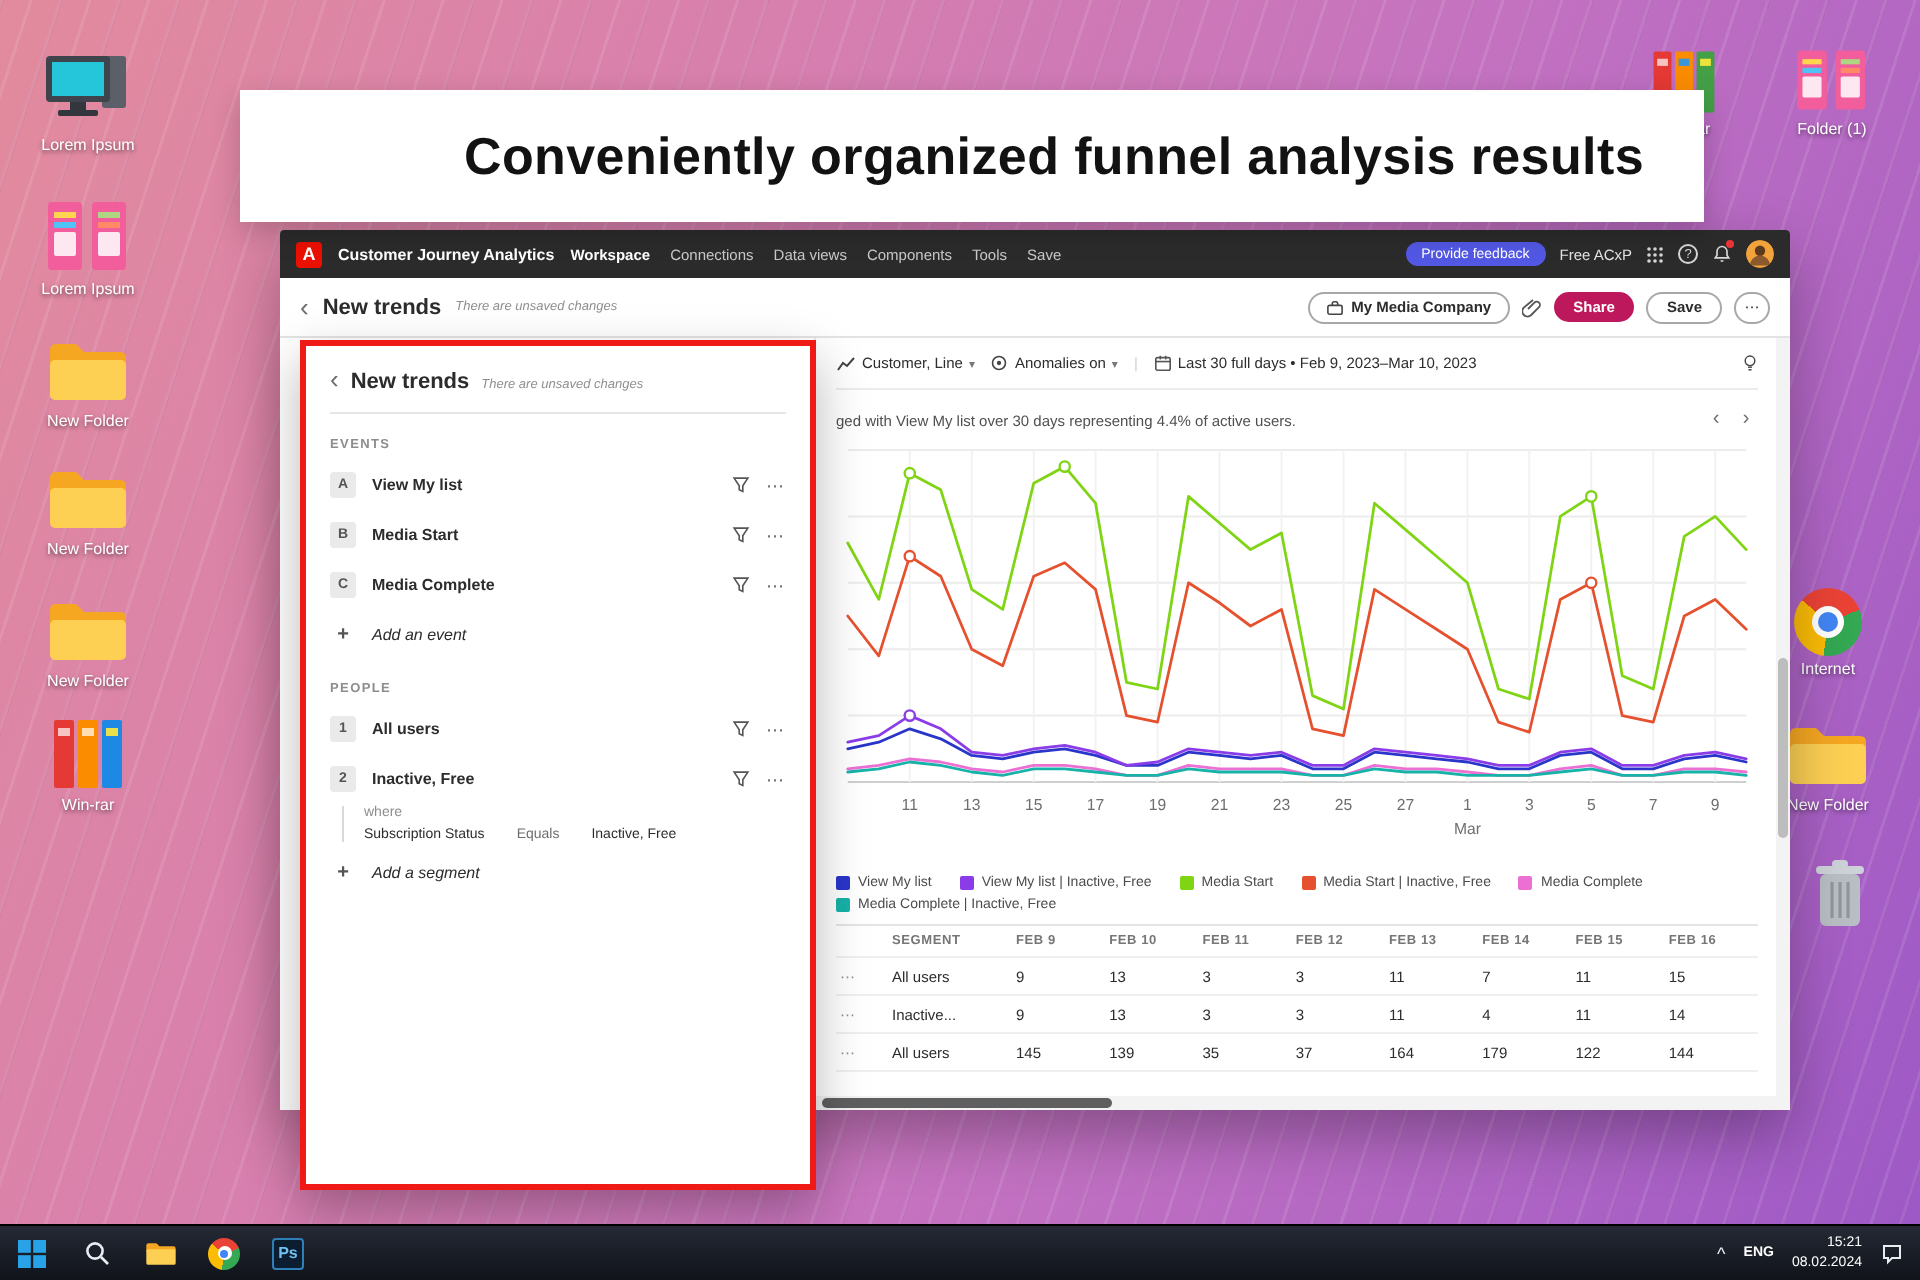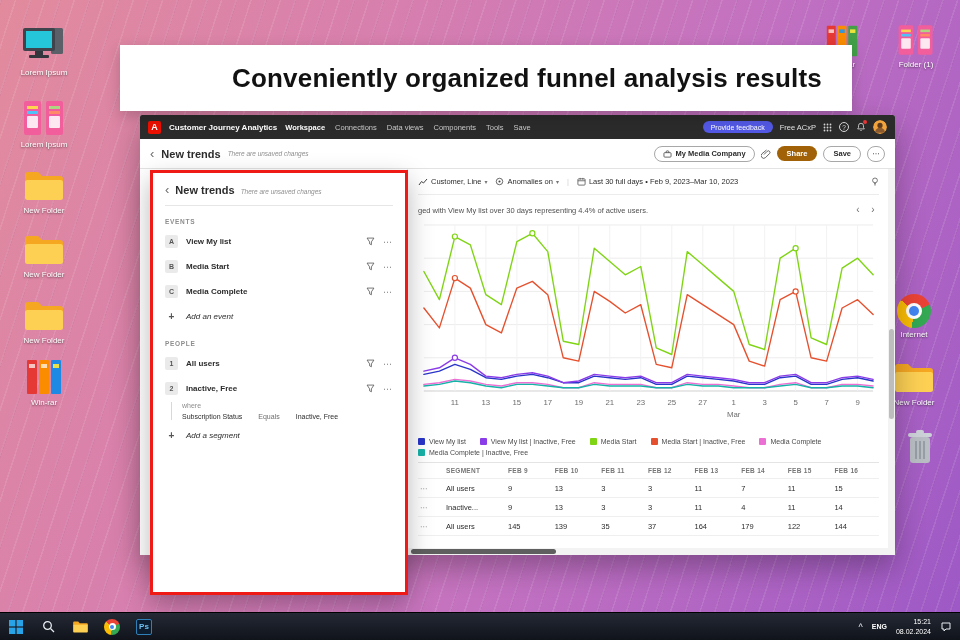--- a/index.html
+++ b/index.html
@@ -48,21 +48,21 @@
   .avatar { width:14px; height:14px; border-radius:50%; overflow:hidden; cursor:pointer; flex:0 0 auto; }
 
   .secondbar { height:30px; background:#fff; border-bottom:1px solid #e3e3e3; display:flex; align-items:center; gap:7px; padding:0 10px; flex:0 0 auto; }
   .backg { color:#6e6e6e; font-size:13px; line-height:1; cursor:pointer; }
   .proj-title { font-size:11px; font-weight:700; color:#2c2c2c; white-space:nowrap; }
   .proj-status { font-size:6.5px; font-style:italic; color:#8f8f8f; white-space:nowrap; }
   .sb-right { margin-left:auto; display:flex; align-items:center; gap:6px; }
   .company-btn { display:flex; align-items:center; gap:4px; border:1px solid #a8a8a8; border-radius:11px; padding:2.5px 8px;
     font-size:7.5px; color:#2c2c2c; font-weight:600; cursor:pointer; white-space:nowrap; }
   .clipico { display:flex; cursor:pointer; }
-  .pill-share { background:#a16207; color:#fff; border-radius:11px; padding:3px 10px; font-size:7.5px; font-weight:600; cursor:pointer; }
+  .pill-share { background:#be185d; color:#fff; border-radius:11px; padding:3px 10px; font-size:7.5px; font-weight:600; cursor:pointer; }
   .pill-save { border:1px solid #a8a8a8; border-radius:11px; padding:2.5px 9px; font-size:7.5px; font-weight:600; color:#2c2c2c; cursor:pointer; }
   .more-btn { border:1px solid #a8a8a8; border-radius:11px; min-width:18px; text-align:center; padding:2.5px 3px; font-size:7.5px; color:#2c2c2c; cursor:pointer; }
 
   .content { position:relative; flex:1; display:flex; overflow:hidden; }
   .leftrail { width:268px; border-right:1px solid #e8e8e8; flex:0 0 auto; background:#fff; }
   .chartpanel { flex:1; position:relative; padding:0 16px 0 10px; overflow:hidden; }
 
   .controls { display:flex; align-items:center; gap:8px; height:26px; border-bottom:1px solid #ececec; font-size:7.5px; color:#2c2c2c; }
   .ctrl { display:flex; align-items:center; gap:3px; cursor:pointer; white-space:nowrap; }
   .sep { color:#d0d0d0; }

